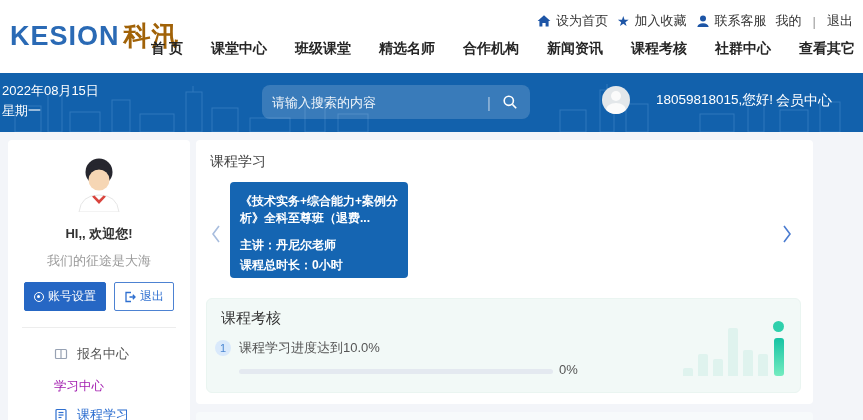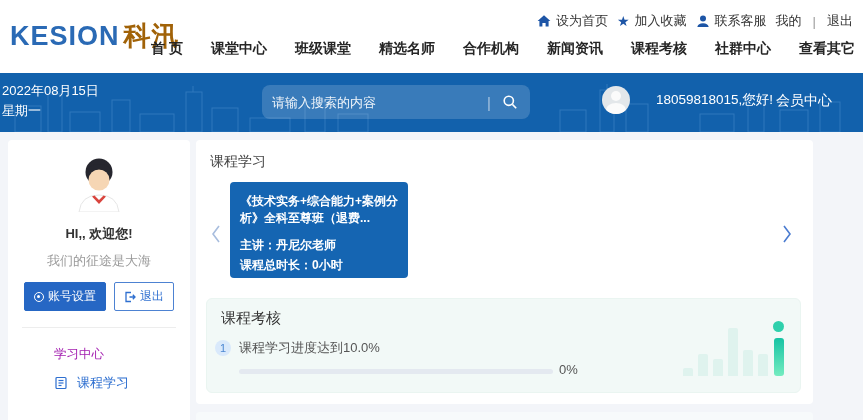--- a/index.html
+++ b/index.html
@@ -201,20 +201,27 @@
             <path d="M7 1.5 H2 V10.5 H7"></path>
             <path d="M5.5 6 H11 M8.8 3.8 L11 6 L8.8 8.2"></path>
           </svg>
         <span>退出</span>
       </button>
     </div>
 
     <div class="side-divider"></div>
 
     <div class="side-menu">
+      <div class="menu-item">
+        <svg width="14" height="14" viewBox="0 0 14 14" fill="none" stroke="#98a2b3" stroke-width="1.2">
+            <rect x="1.5" y="2.5" width="11" height="9" rx="1"></rect>
+            <line x1="7" y1="2.5" x2="7" y2="11.5"></line>
+          </svg>
+        <span>报名中心</span>
+      </div>
       <div class="menu-section">学习中心</div>
       <div class="menu-item active">
         <svg width="14" height="14" viewBox="0 0 14 14" fill="none" stroke="#2e6fd0" stroke-width="1.2">
             <rect x="2" y="1.5" width="10" height="11" rx="1"></rect>
             <line x1="4.5" y1="4.5" x2="9.5" y2="4.5"></line>
             <line x1="4.5" y1="7" x2="9.5" y2="7"></line>
             <line x1="4.5" y1="9.5" x2="7.5" y2="9.5"></line>
           </svg>
         <span>课程学习</span>
       </div>

